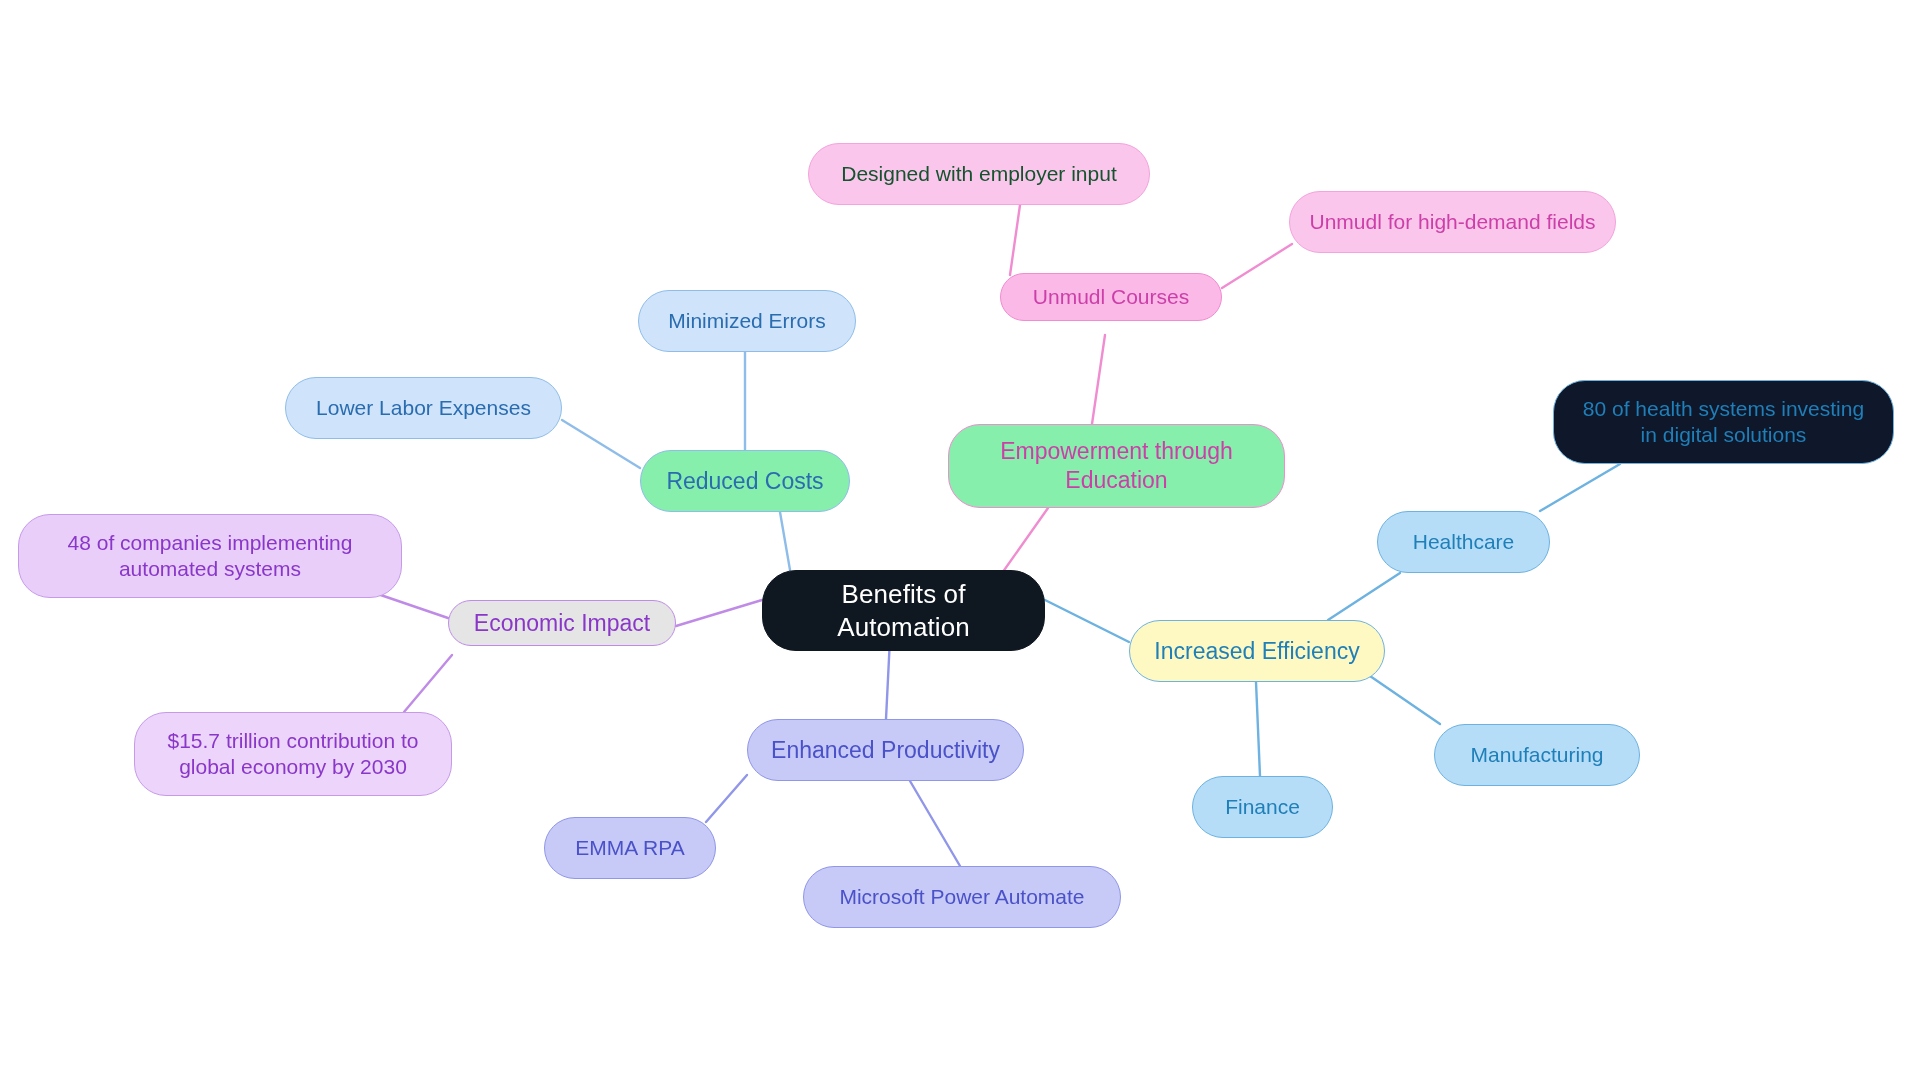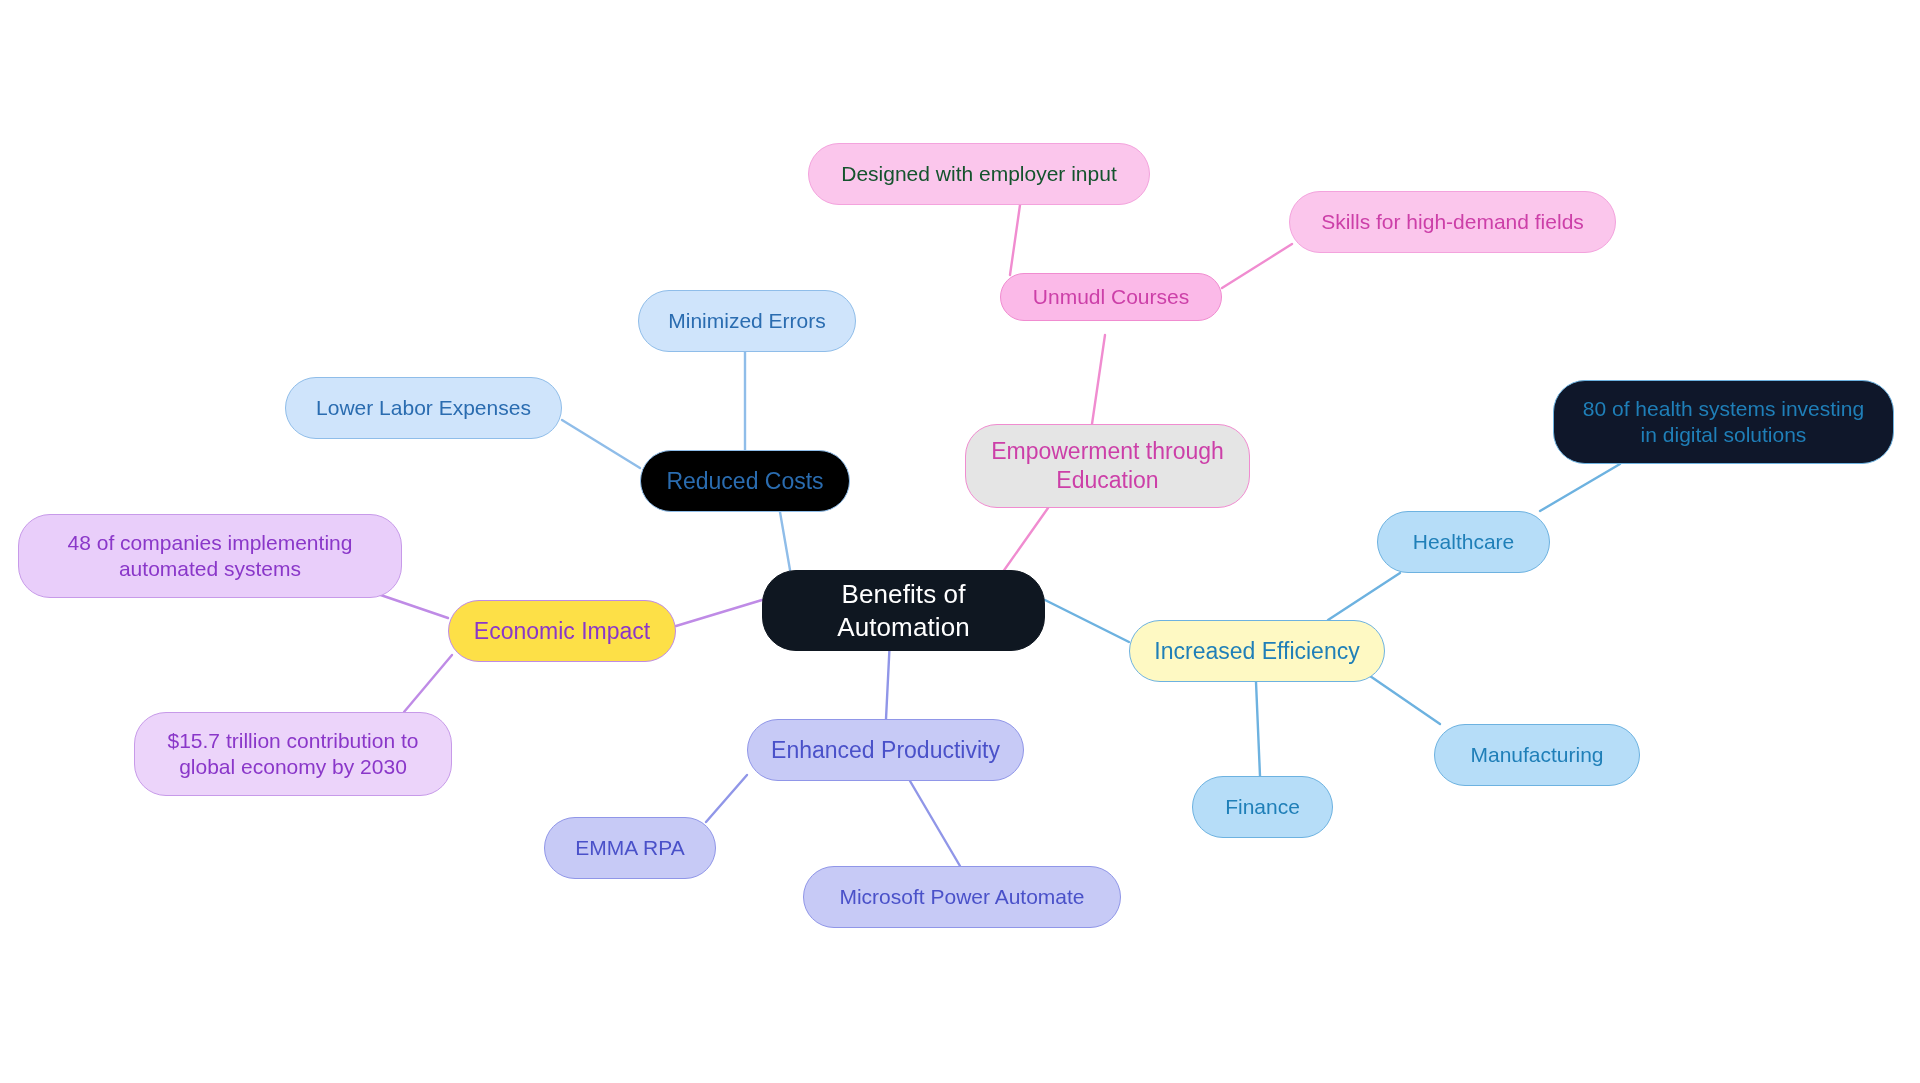--- a/index.html
+++ b/index.html
@@ -68,36 +68,36 @@
       <line x1="1540" y1="511" x2="1620" y2="464" stroke="#6db2e0" stroke-width="2.4" stroke-linecap="round"></line>
       <line x1="890" y1="638" x2="886" y2="719" stroke="#9096e8" stroke-width="2.4" stroke-linecap="round"></line>
       <line x1="747" y1="775" x2="706" y2="822" stroke="#9096e8" stroke-width="2.4" stroke-linecap="round"></line>
       <line x1="910" y1="781" x2="960" y2="866" stroke="#9096e8" stroke-width="2.4" stroke-linecap="round"></line>
       <line x1="762" y1="600" x2="676" y2="626" stroke="#bf8be6" stroke-width="2.4" stroke-linecap="round"></line>
       <line x1="448" y1="618" x2="366" y2="590" stroke="#bf8be6" stroke-width="2.4" stroke-linecap="round"></line>
       <line x1="452" y1="655" x2="404" y2="712" stroke="#bf8be6" stroke-width="2.4" stroke-linecap="round"></line>
     </svg>
   <div id="nodes">
       <div class="node root" style="left: 762px; top: 570px; width: 283px; height: 81px; background: rgb(15, 23, 33); border-color: rgb(15, 23, 33); color: rgb(255, 255, 255);">Benefits of Automation</div>
-      <div class="node lvl1" style="left: 640px; top: 450px; width: 210px; height: 62px; background: #000000; border-color: rgb(143, 189, 233); color: rgb(42, 108, 176);">Reduced Costs</div>
+      <div class="node lvl1" style="left: 640px; top: 450px; width: 210px; height: 62px; background: #86efac; border-color: rgb(143, 189, 233); color: rgb(42, 108, 176);">Reduced Costs</div>
       <div class="node lvl2" style="left: 638px; top: 290px; width: 218px; height: 62px; background: rgb(207, 228, 251); border-color: rgb(143, 189, 233); color: rgb(42, 108, 176);">Minimized Errors</div>
       <div class="node lvl2" style="left: 285px; top: 377px; width: 277px; height: 62px; background: rgb(207, 228, 251); border-color: rgb(143, 189, 233); color: rgb(42, 108, 176);">Lower Labor Expenses</div>
-      <div class="node lvl1" style="left: 948px; top: 424px; width: 285px; height: 84px; background: #e5e5e5; border-color: rgb(240, 140, 208); color: rgb(204, 63, 168); margin-left: 17px;">Empowerment through
+      <div class="node lvl1" style="left: 948px; top: 424px; width: 337px; height: 84px; background: #86efac; border-color: rgb(240, 140, 208); color: rgb(204, 63, 168);">Empowerment through
 Education</div>
       <div class="node lvl2" style="left: 1000px; top: 273px; width: 222px; height: 48px; background: rgb(251, 185, 232); border-color: rgb(240, 140, 208); color: rgb(204, 63, 168);">Unmudl Courses</div>
       <div class="node lvl2" style="left: 808px; top: 143px; width: 342px; height: 62px; background: rgb(251, 198, 236); border-color: rgb(243, 163, 221); color: #14532d;">Designed with employer input</div>
-      <div class="node lvl2" style="left: 1289px; top: 191px; width: 327px; height: 62px; background: rgb(251, 198, 236); border-color: rgb(243, 163, 221); color: rgb(204, 63, 168);">Skills for high-demand fields</div>
+      <div class="node lvl2" style="left: 1289px; top: 191px; width: 327px; height: 62px; background: rgb(251, 198, 236); border-color: rgb(243, 163, 221); color: rgb(204, 63, 168);">Unmudl for high-demand fields</div>
       <div class="node lvl1" style="left: 1129px; top: 620px; width: 256px; height: 62px; background: #fef9c3; border-color: rgb(109, 178, 224); color: rgb(31, 127, 184);">Increased Efficiency</div>
       <div class="node lvl2" style="left: 1377px; top: 511px; width: 173px; height: 62px; background: rgb(182, 221, 248); border-color: rgb(109, 178, 224); color: rgb(31, 127, 184);">Healthcare</div>
       <div class="node lvl2" style="left: 1192px; top: 776px; width: 141px; height: 62px; background: rgb(182, 221, 248); border-color: rgb(109, 178, 224); color: rgb(31, 127, 184);">Finance</div>
       <div class="node lvl2" style="left: 1434px; top: 724px; width: 206px; height: 62px; background: rgb(182, 221, 248); border-color: rgb(109, 178, 224); color: rgb(31, 127, 184);">Manufacturing</div>
       <div class="node lvl2" style="left: 1553px; top: 380px; width: 341px; height: 84px; background: #0f172a; border-color: rgb(109, 178, 224); color: rgb(31, 127, 184);">80 of health systems investing
 in digital solutions</div>
       <div class="node lvl1" style="left: 747px; top: 719px; width: 277px; height: 62px; background: rgb(199, 202, 246); border-color: rgb(144, 150, 232); color: rgb(74, 81, 201);">Enhanced Productivity</div>
       <div class="node lvl2" style="left: 544px; top: 817px; width: 172px; height: 62px; background: rgb(199, 202, 246); border-color: rgb(144, 150, 232); color: rgb(74, 81, 201);">EMMA RPA</div>
       <div class="node lvl2" style="left: 803px; top: 866px; width: 318px; height: 62px; background: rgb(199, 202, 246); border-color: rgb(144, 150, 232); color: rgb(74, 81, 201);">Microsoft Power Automate</div>
-      <div class="node lvl1" style="left: 448px; top: 600px; width: 228px; height: 62px; background: #fde047; border-color: rgb(191, 139, 230); color: rgb(138, 55, 201);">Economic Impact</div>
+      <div class="node lvl1" style="left: 448px; top: 600px; width: 228px; height: 46px; background: #e5e5e5; border-color: rgb(191, 139, 230); color: rgb(138, 55, 201);">Economic Impact</div>
       <div class="node lvl2" style="left: 18px; top: 514px; width: 384px; height: 84px; background: rgb(233, 206, 250); border-color: rgb(199, 154, 233); color: rgb(138, 55, 201);">48 of companies implementing
 automated systems</div>
       <div class="node lvl2" style="left: 134px; top: 712px; width: 318px; height: 84px; background: rgb(236, 212, 250); border-color: rgb(199, 154, 233); color: rgb(138, 55, 201);">$15.7 trillion contribution to
 global economy by 2030</div>
     </div>
 </div>
 
 </body></html>

